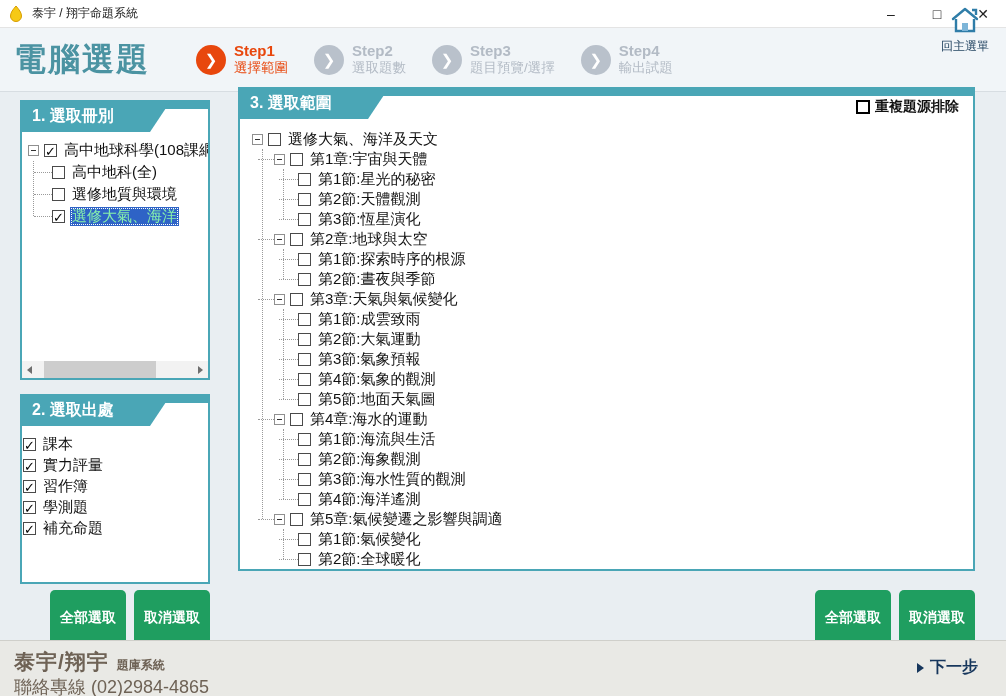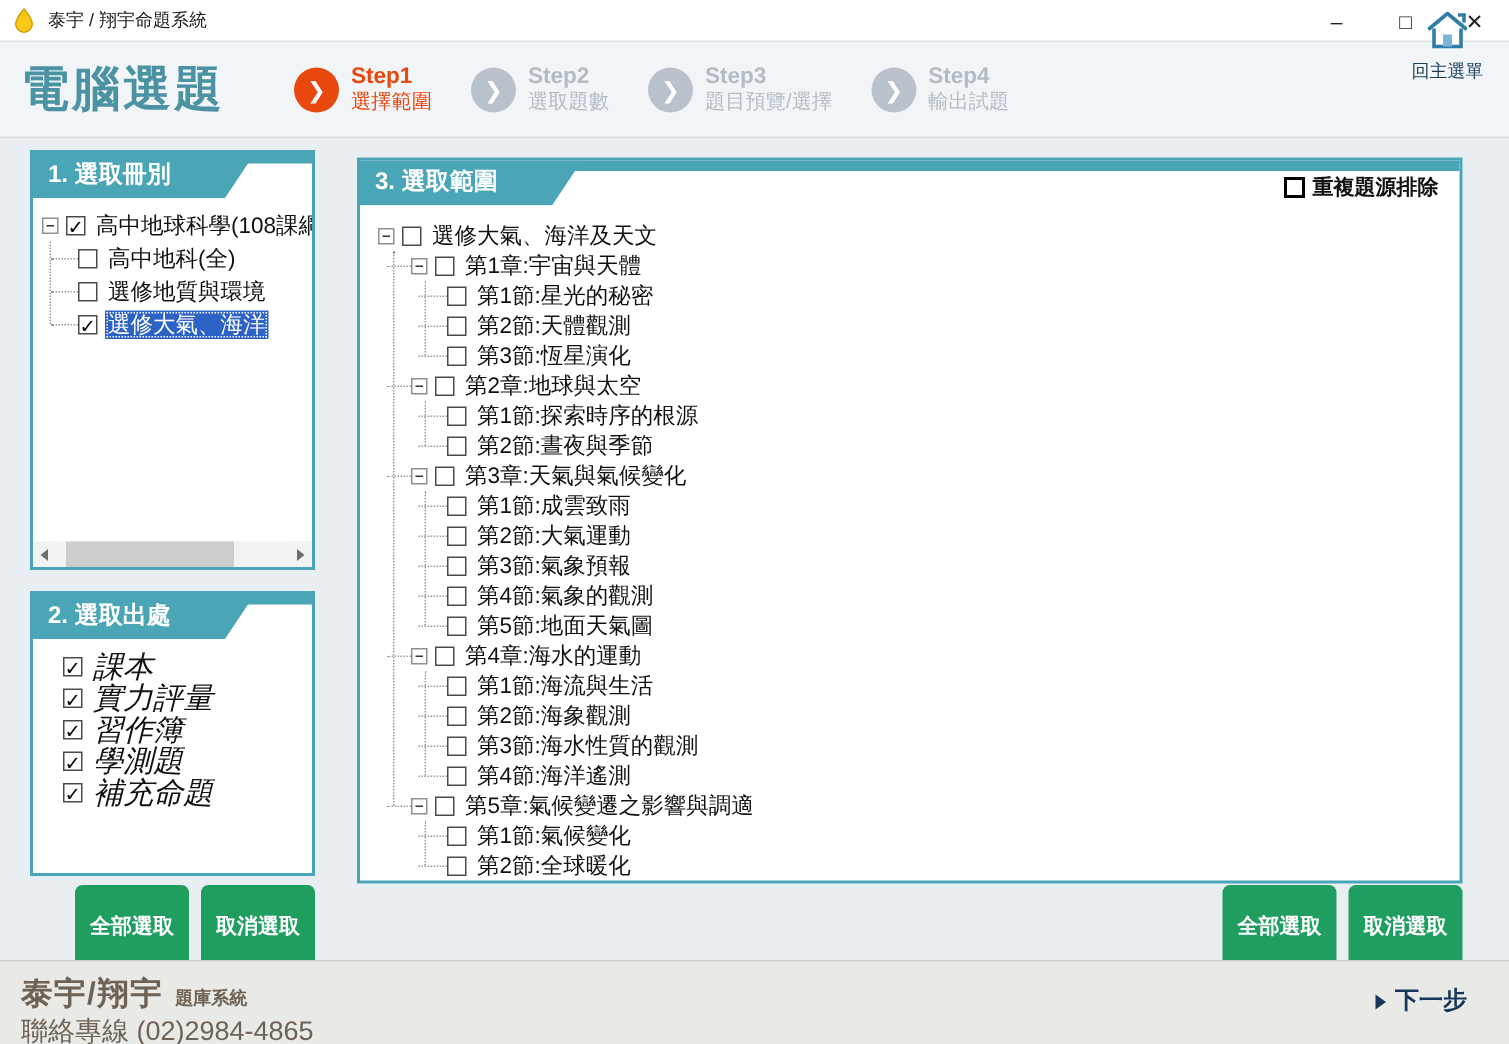--- a/index.html
+++ b/index.html
@@ -37,56 +37,56 @@
   .home-label{font-size:12px;color:var(--navy);display:block;margin-top:1px;}
   
   .panel{position:absolute;background:#fff;border:2px solid var(--teal);}
   .panel-head{position:relative;height:30px;}
   .panel-head .strip{position:absolute;top:0;left:0;right:0;height:7px;background:var(--teal);}
   .panel-head .tab{position:absolute;top:0;left:0;width:148px;height:30px;background:var(--teal);
     color:#fff;font-weight:bold;font-size:16px;padding:4px 0 0 10px;
     clip-path:polygon(0 0,100% 0,calc(100% - 20px) 100%,0 100%);}
   #panel-books{left:20px;top:100px;width:190px;height:280px;}
   #panel-sources{left:20px;top:394px;width:190px;height:190px;}
-  #panel-scope{left:238px;top:105px;width:737px;height:484px;}
+  #panel-scope{left:238px;top:87px;width:737px;height:484px;}
   
   .tree{font-size:15px;}
   #books-tree{padding:7px 0 0 6px;}
   #scope-tree{padding:10px 0 0 12px;}
   .t-row{display:flex;align-items:center;white-space:nowrap;overflow:hidden;}
   #books-tree .t-row{height:22px;}
   #scope-tree .t-row{height:20px;}
   .expander{width:11px;height:11px;border:1px solid #8f8f8f;background:#fff;position:relative;
     margin-right:5px;flex:none;cursor:pointer;}
   .expander::after{content:"";position:absolute;left:2px;right:2px;top:4px;height:1px;background:#333;}
   .cb{width:13px;height:13px;border:1px solid #4a4a4a;background:#fff;position:relative;
     margin-right:5px;flex:none;cursor:pointer;}
   .cb.checked::after{content:"✓";position:absolute;left:0;top:-3px;font-size:13px;
     font-weight:bold;color:#000;line-height:1;top:0px;}
   .t-label{cursor:default;padding:0 2px;}
-  .t-label.sel{background:var(--sel);color:#ffffff;outline:1px dotted #fff;outline-offset:-2px;}
+  .t-label.sel{background:var(--sel);color:#86efac;outline:1px dotted #fff;outline-offset:-2px;}
   .t-children{position:relative;}
   .vguide{position:absolute;left:5px;top:0;width:0;border-left:1px dotted #9a9a9a;}
   .t-conn::before{content:"";border-top:1px dotted #9a9a9a;align-self:center;flex:none;}
   #books-tree .t-children .t-conn::before{width:18px;margin-left:6px;}
   #scope-tree .lvl1 > .t-children{margin-left:5px;}
   #scope-tree .lvl1 .t-conn::before{width:16px;margin-left:1px;}
   #scope-tree .lvl2{margin-left:21px;}
   #scope-tree .lvl2 .t-conn::before{width:19px;margin-left:1px;}
   
   .hscroll{position:absolute;left:0;right:0;bottom:0;height:17px;background:#f2f2f2;}
   .sb-btn{position:absolute;top:0;width:17px;height:17px;background:#f2f2f2;cursor:pointer;}
   .sb-btn.left{left:0;} .sb-btn.right{right:0;}
   .sb-btn::after{content:"";position:absolute;top:5px;border-top:4px solid transparent;
     border-bottom:4px solid transparent;}
   .sb-btn.left::after{left:5px;border-right:5px solid #6e6e6e;}
   .sb-btn.right::after{right:5px;border-left:5px solid #6e6e6e;}
   .sb-thumb{position:absolute;top:0;height:17px;left:22px;width:112px;background:#cdcdcd;cursor:grab;}
   
-  #sources-list{padding:8px 0 0 20px;font-size:20px;font-style:italic;}
+  #sources-list{padding:8px 0 0 1px;font-size:15px;}
   #sources-list .t-row{height:21px;}
   
   .dedupe{position:absolute;right:14px;top:9px;display:flex;align-items:center;
     font-size:14px;font-weight:bold;cursor:pointer;}
   .dedupe .cb{width:14px;height:14px;border:2px solid #000;margin-right:5px;}
   
   .btn-row{position:absolute;display:flex;gap:8px;}
   #books-btns{left:20px;top:590px;width:190px;justify-content:flex-end;}
   #scope-btns{left:238px;top:590px;width:737px;justify-content:flex-end;}
   .gbtn{background:var(--green);color:#fff;font-weight:bold;font-size:14px;border:none;

